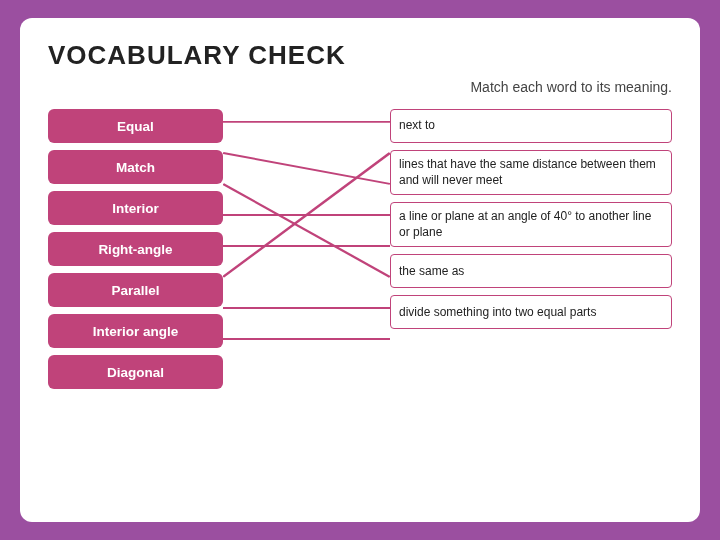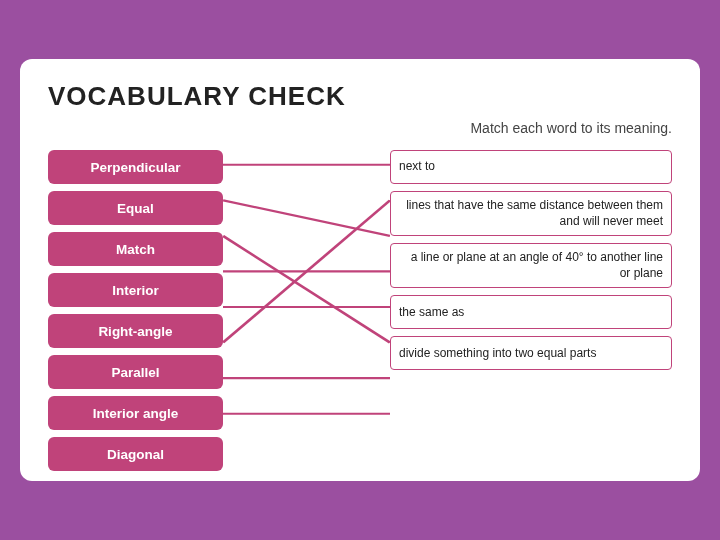--- a/index.html
+++ b/index.html
@@ -10,21 +10,21 @@
       display: flex;
       align-items: center;
       justify-content: center;
       font-family: Arial, sans-serif;
       overflow: hidden;
     }
     .card {
       background: white;
       border-radius: 12px;
       width: 680px;
-      height: 422px;
+      height: 504px;
       padding: 22px 28px 18px 28px;
     }
     .title {
       font-size: 26px;
       font-weight: bold;
       color: #222;
       margin-bottom: 8px;
       letter-spacing: 1px;
     }
     .subtitle {
@@ -64,21 +64,20 @@
       flex: 1;
       position: relative;
       min-width: 130px;
     }
     .meanings-col {
       display: flex;
       flex-direction: column;
       gap: 7px;
       width: 282px;
       flex-shrink: 0;
-      text-align: right;
     }
     .meaning-box {
       border: 1.5px solid #c0437a;
       border-radius: 4px;
       padding: 6px 8px;
       font-size: 12px;
       color: #222;
       min-height: 34px;
       display: flex;
       align-items: center;
@@ -94,21 +93,20 @@
 </head>
 <body>
 
 <div class="card">
   <div class="title">VOCABULARY CHECK</div>
   <div class="subtitle">Match each word to its meaning.</div>
 
   <div class="match-container">
 
     <div class="words-col">
-      <div class="word-btn">Perpendicular</div>
       <div class="word-btn">Equal</div>
       <div class="word-btn">Match</div>
       <div class="word-btn">Interior</div>
       <div class="word-btn">Right-angle</div>
       <div class="word-btn">Parallel</div>
       <div class="word-btn">Interior angle</div>
       <div class="word-btn">Diagonal</div>
     </div>
 
     <div class="lines-col">

